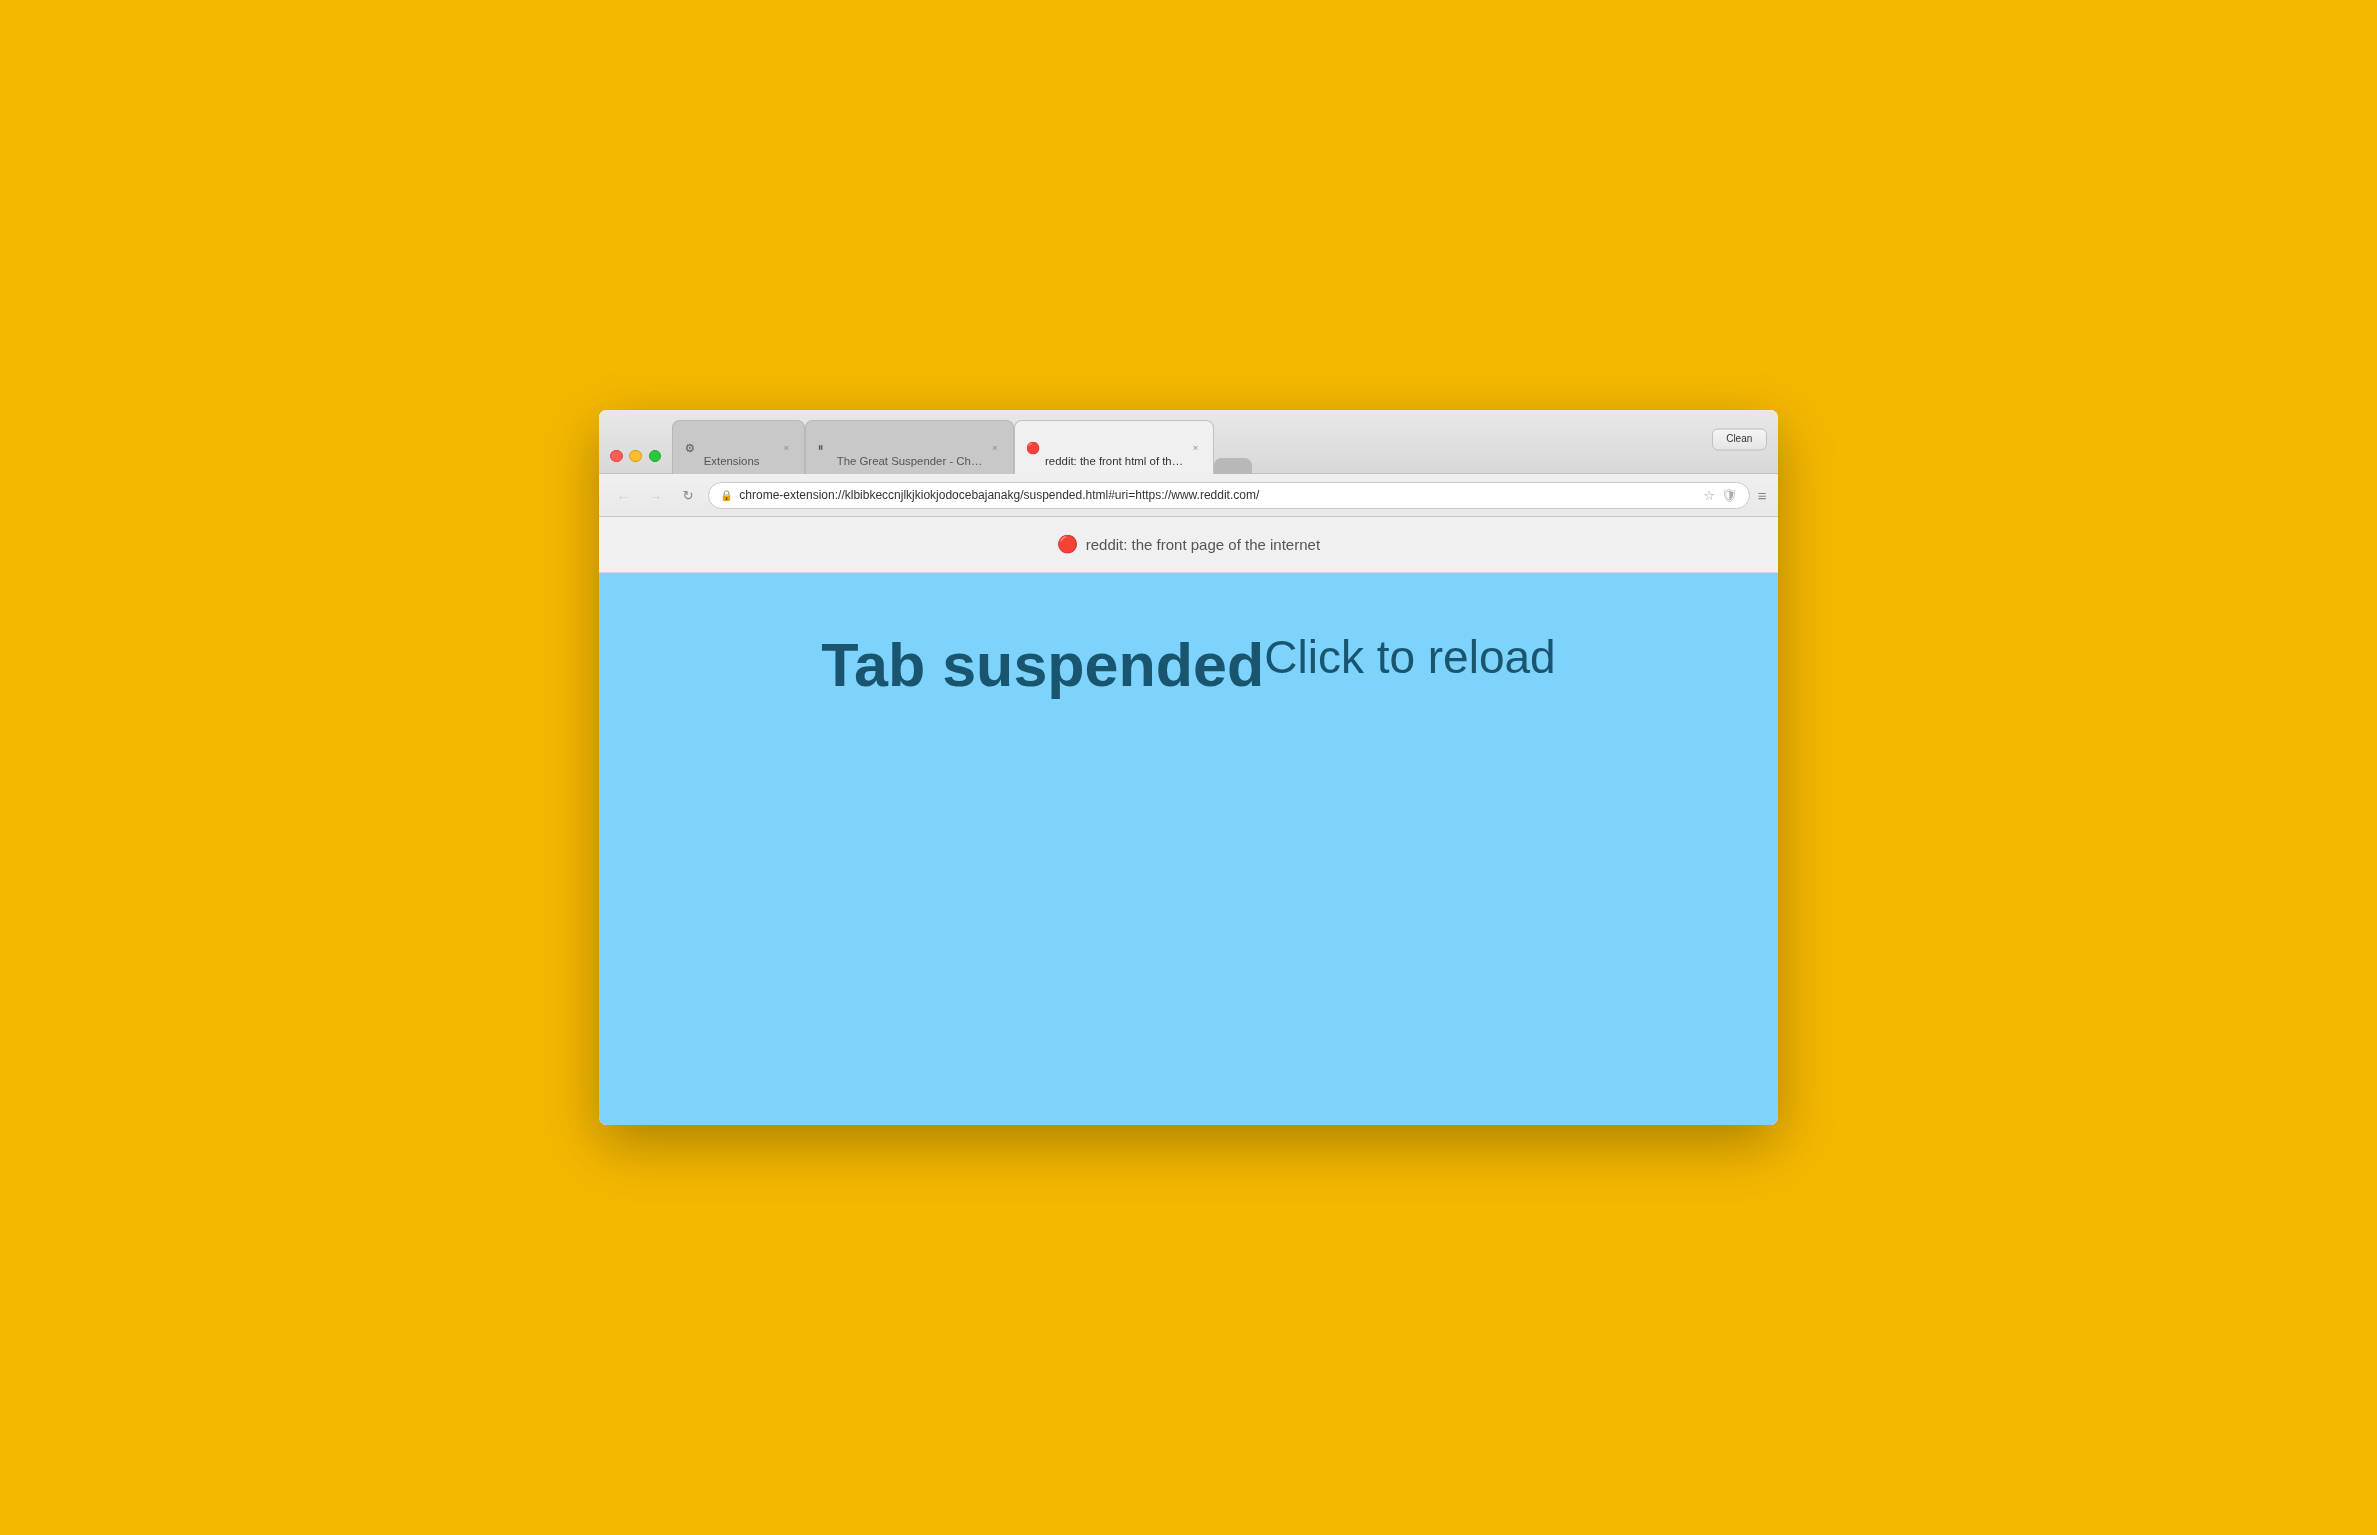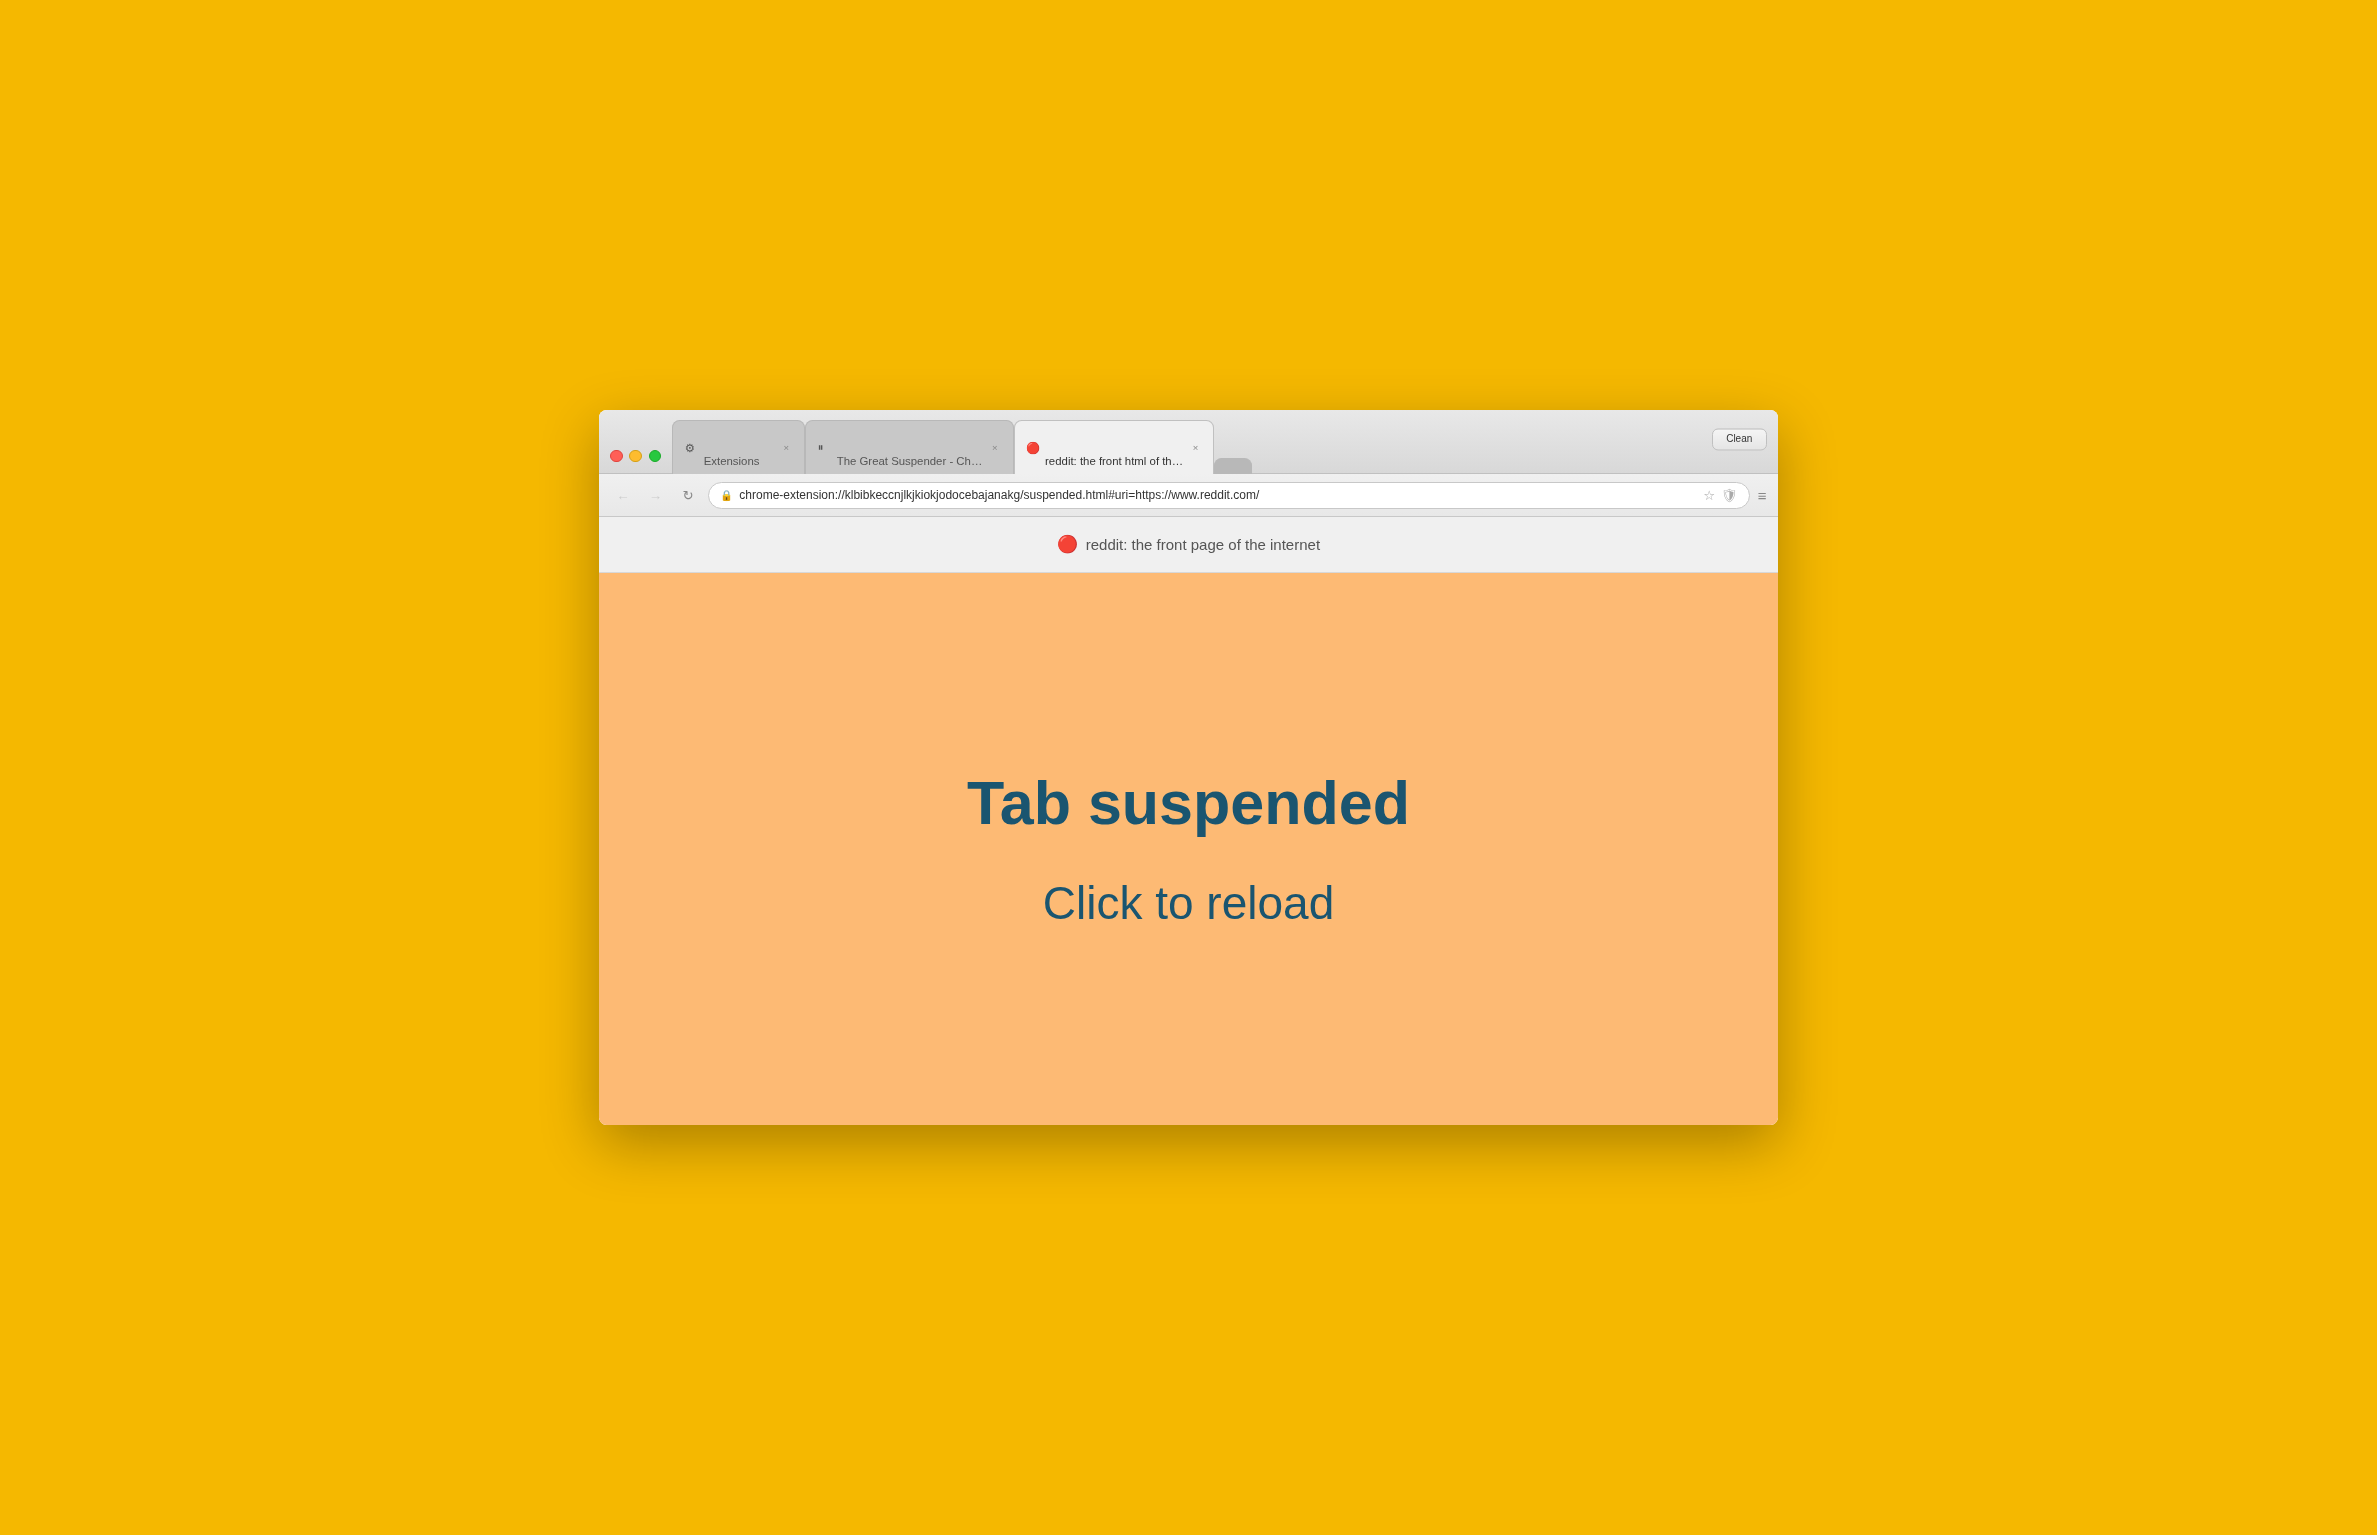--- a/index.html
+++ b/index.html
@@ -213,25 +213,25 @@
     .whitelist-link {
       display: block;
       margin-top: 5.7px;
       font-size: 12.4px;
       color: #4a90d9;
       text-decoration: none;
     }
 
     
     .page-content {
-      background: #fdba74;
+      background: #7dd3fc;
       min-height: 552px;
       display: flex;
-      flex-direction: column;
-      align-items: center;
+      flex-direction: row;
+      align-items: flex-start;
       justify-content: center;
       padding: 57px 19px;
     }
 
     .suspended-title {
       font-size: 61px;
       font-weight: 700;
       color: #1a5570;
       margin-bottom: 38px;
       cursor: pointer;

